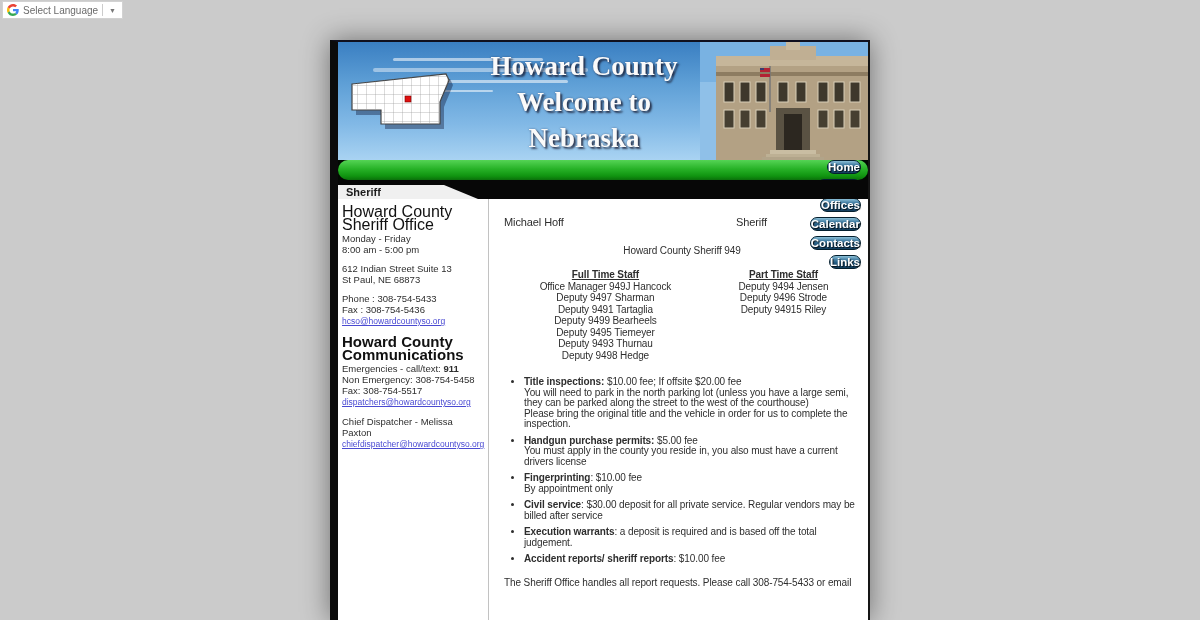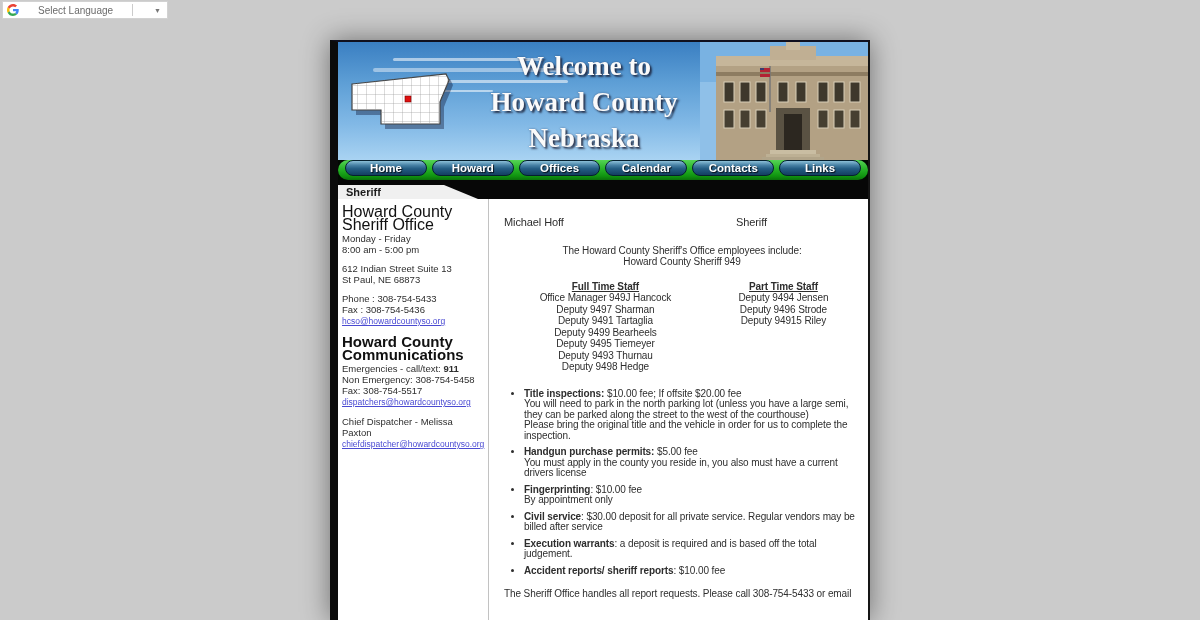--- a/index.html
+++ b/index.html
@@ -8,21 +8,21 @@
     background:#cbcbcb;
     font-family:"Liberation Sans", sans-serif;
     position:relative;
     overflow:hidden;
   }
 
   
   .translate {
     position:absolute; top:1px; left:2px; height:18px;
     background:#fff; border:1px solid #d2d2d2;
-    display:flex; align-items:center; gap:19px;
+    display:flex; align-items:center; gap:4px;
     padding:0 4px; font-size:10px; color:#6b6b6b; cursor:pointer;
   }
   .translate .g-logo { width:12px; height:12px; display:block; }
   .translate .tsep { width:1px; height:12px; background:#ccc; }
   .translate .tarrow { font-size:7px; color:#777; padding:0 2px; }
 
   
   .page {
     position:absolute; left:330px; top:40px; width:540px; height:581px;
     background:#ffffff;
@@ -50,21 +50,21 @@
     font-size:27px; font-weight:bold; color:#fafafa; line-height:36px;
     text-shadow:2px 2px 2px rgba(20,20,40,0.75), 0 0 2px rgba(30,30,60,.5);
   }
   .courthouse-wrap { position:absolute; right:0; top:0; width:168px; height:118px; }
 
   
   .navwrap { background:#020a02; height:20px; }
   .nav {
     height:20px; border-radius:10px;
     background:linear-gradient(180deg,#55d455 0%,#27b227 45%,#109410 80%,#0a700a 100%);
-    display:flex; align-items:flex-start; gap:5px; padding:0 7px;
+    display:flex; align-items:flex-end; gap:5px; padding:0 7px;flex-direction:column;
   }
   .navbtn {
     flex:1; height:16px; border-radius:9px;
     background:linear-gradient(180deg,#8cc0d8 0%,#4781a5 30%,#245d84 55%,#133f60 100%);
     border:1px solid #05202f;
     color:#fff; font-weight:bold; font-size:11.5px;
     display:flex; align-items:center; justify-content:center;
     text-decoration:none; text-shadow:1px 1px 1px rgba(0,0,0,.8);
     cursor:pointer;
   }
@@ -138,22 +138,22 @@
           </clipPath>
         </defs>
         <path d="M8 31 L102 21 L105 27 C102 35 99 41 96 49 L96 71 L37 71 L37 57 L8 57 Z" fill="rgba(0,0,30,0.35)"></path>
         <path d="M4 26 L98 16 L101 22 C98 30 95 36 92 44 L92 66 L33 66 L33 52 L4 52 Z" fill="#ffffff" stroke="#444" stroke-width="1.2"></path>
         <rect x="4" y="16" width="98" height="50" fill="url(#grid)" clip-path="url(#stateclip)"></rect>
         <rect x="57" y="38" width="6" height="6" fill="#e01010" stroke="#7a0000" stroke-width="0.6"></rect>
       </svg>
     </div>
 
     <div class="banner-title">
+      <div>Howard County</div>
       <div>Welcome to</div>
-      <div>Howard County</div>
       <div>Nebraska</div>
     </div>
 
     <div class="courthouse-wrap">
       <svg width="168" height="118" viewBox="0 0 168 118">
         <rect x="0" y="0" width="168" height="118" fill="#8fc0e8"></rect>
         <rect x="0" y="0" width="168" height="40" fill="#79b2e2"></rect>
 
         <rect x="16" y="22" width="152" height="96" fill="#b3a184"></rect>
         <rect x="16" y="14" width="152" height="10" fill="#c6b69a"></rect>
@@ -242,21 +242,20 @@
     <div class="vdiv"></div>
 
     <main class="main">
 
       <div class="prow">
         <div class="pname">Michael Hoff</div>
         <div class="ptitle">Sheriff</div>
       </div>
 
       <div class="center-intro">
-        <div>The Howard County Sheriff's Office employees include:</div>
         <div>Howard County Sheriff 949</div>
       </div>
 
       <div class="staff-cols">
         <div class="staff-ft">
           <div class="staff-h">Full Time Staff</div>
           <div>Office Manager 949J Hancock</div>
           <div>Deputy 9497 Sharman</div>
           <div>Deputy 9491 Tartaglia</div>
           <div>Deputy 9499 Bearheels</div>

